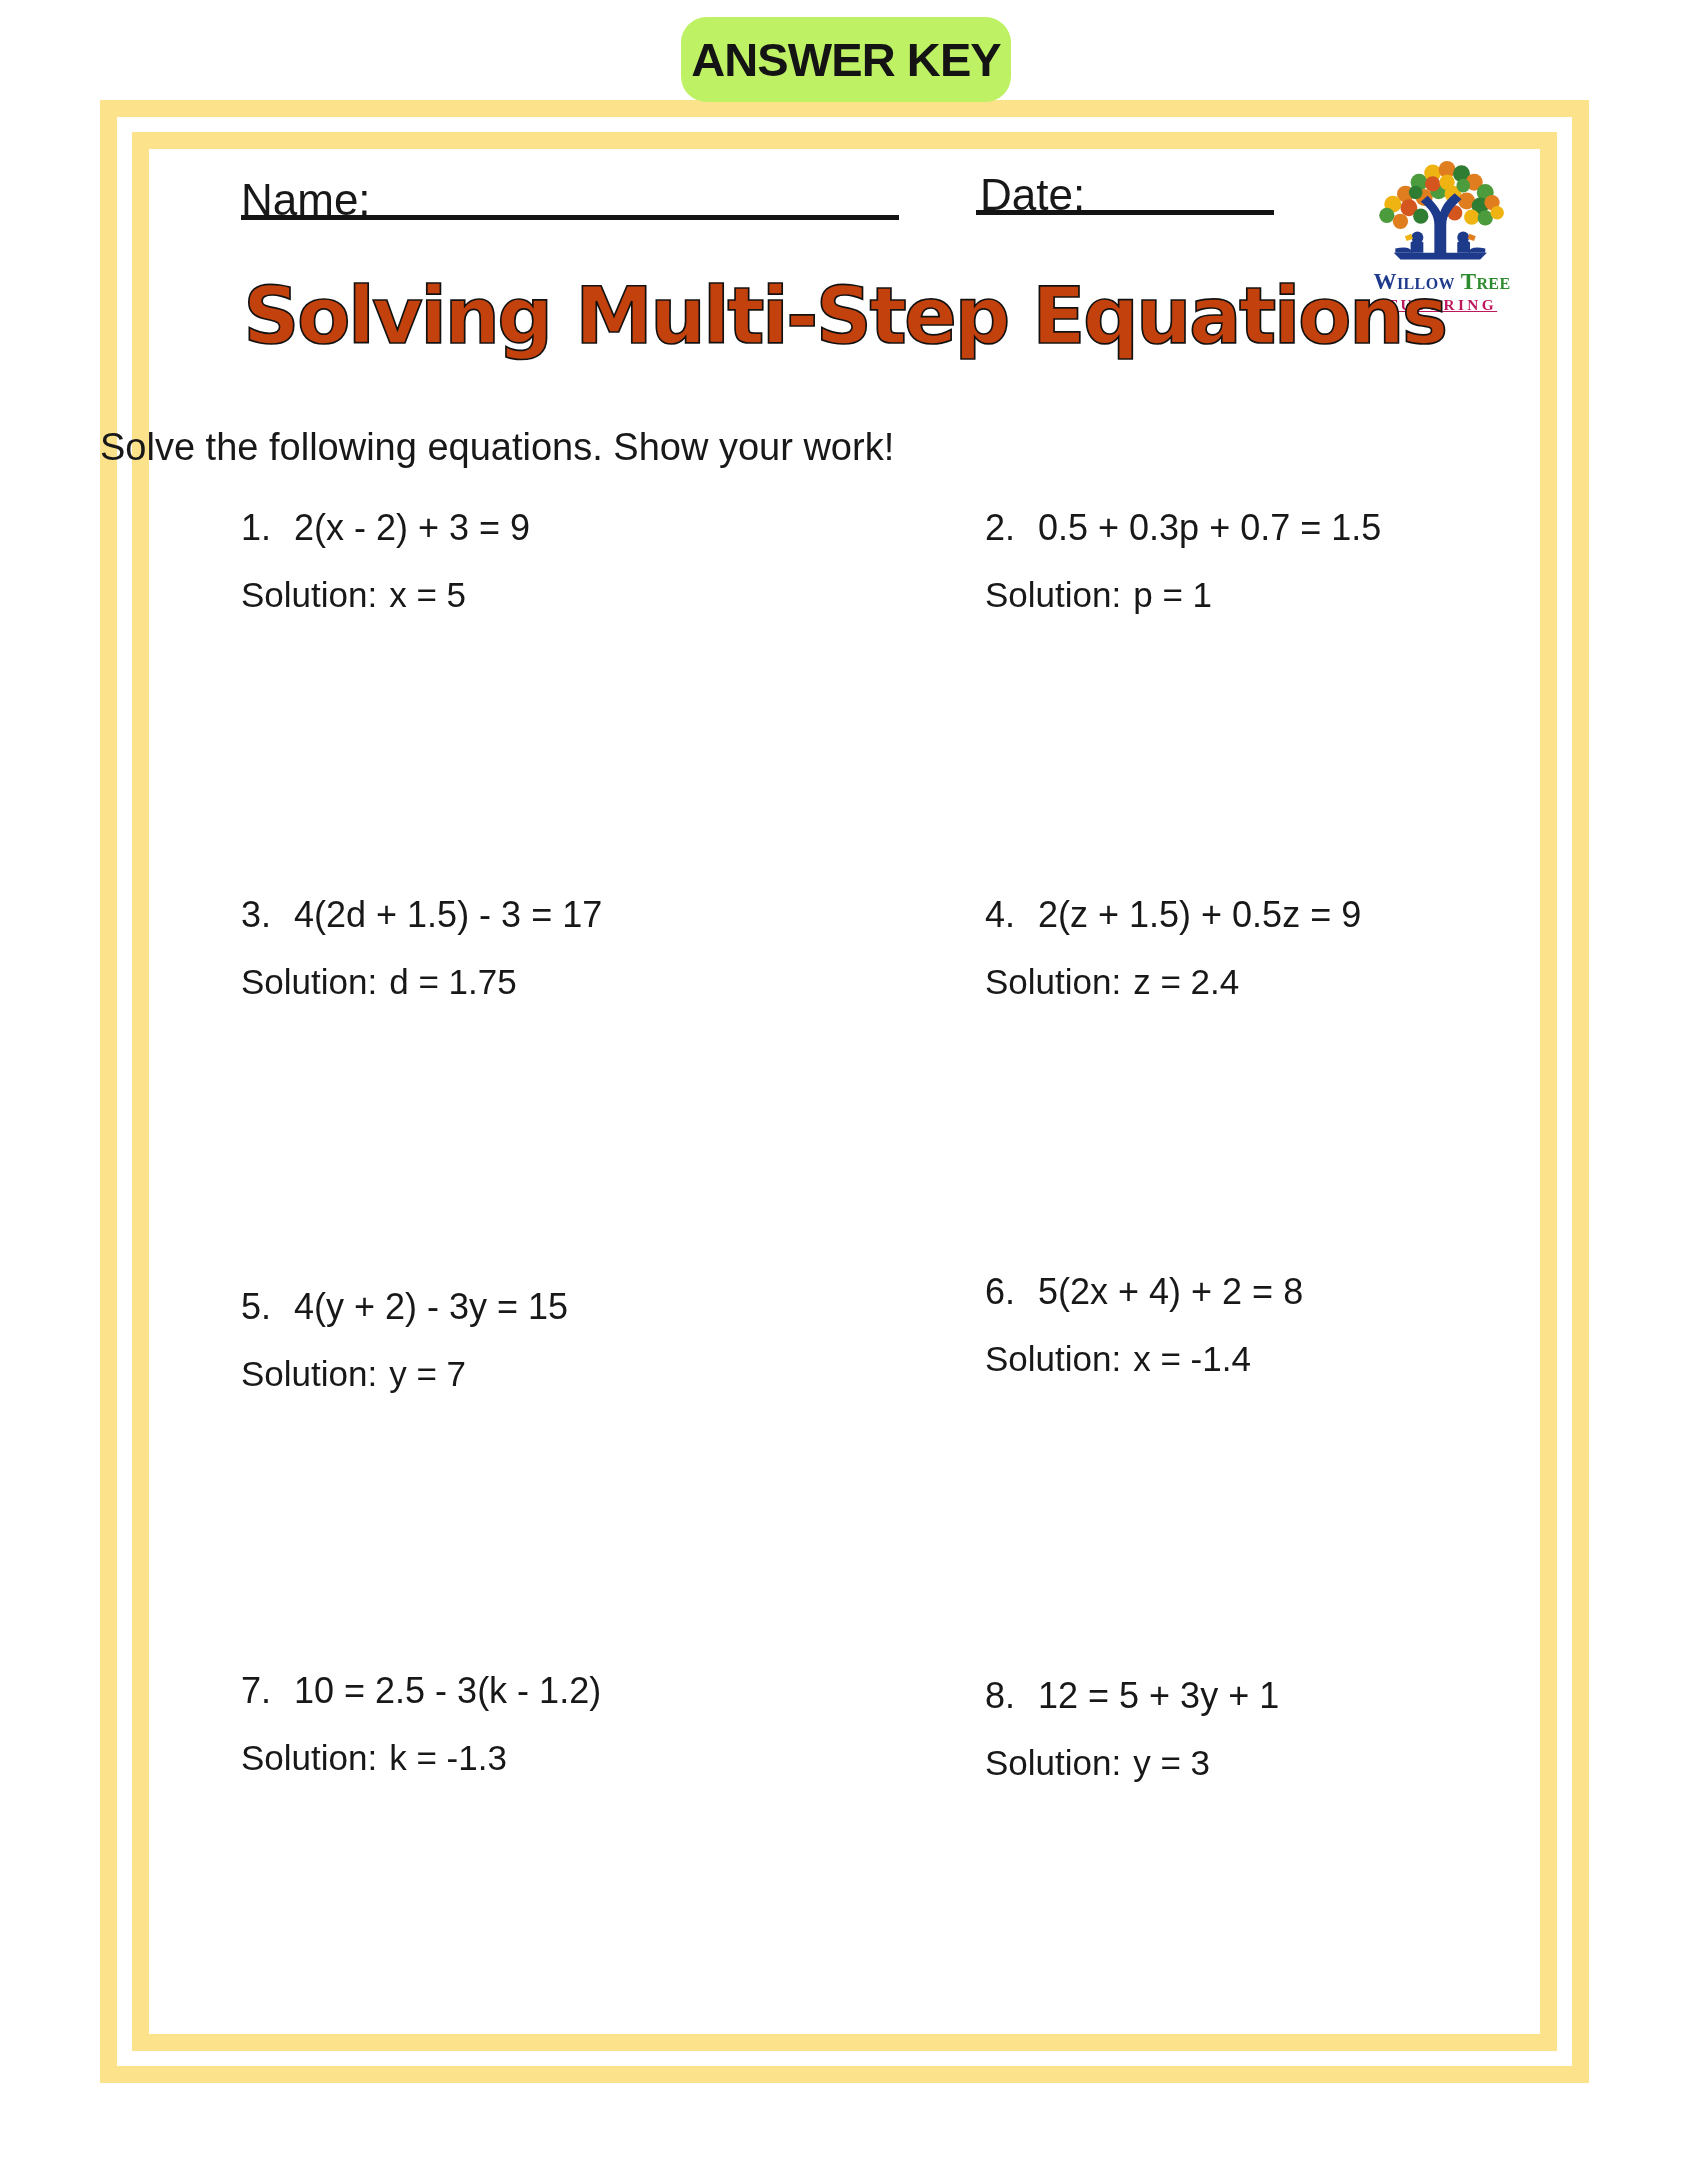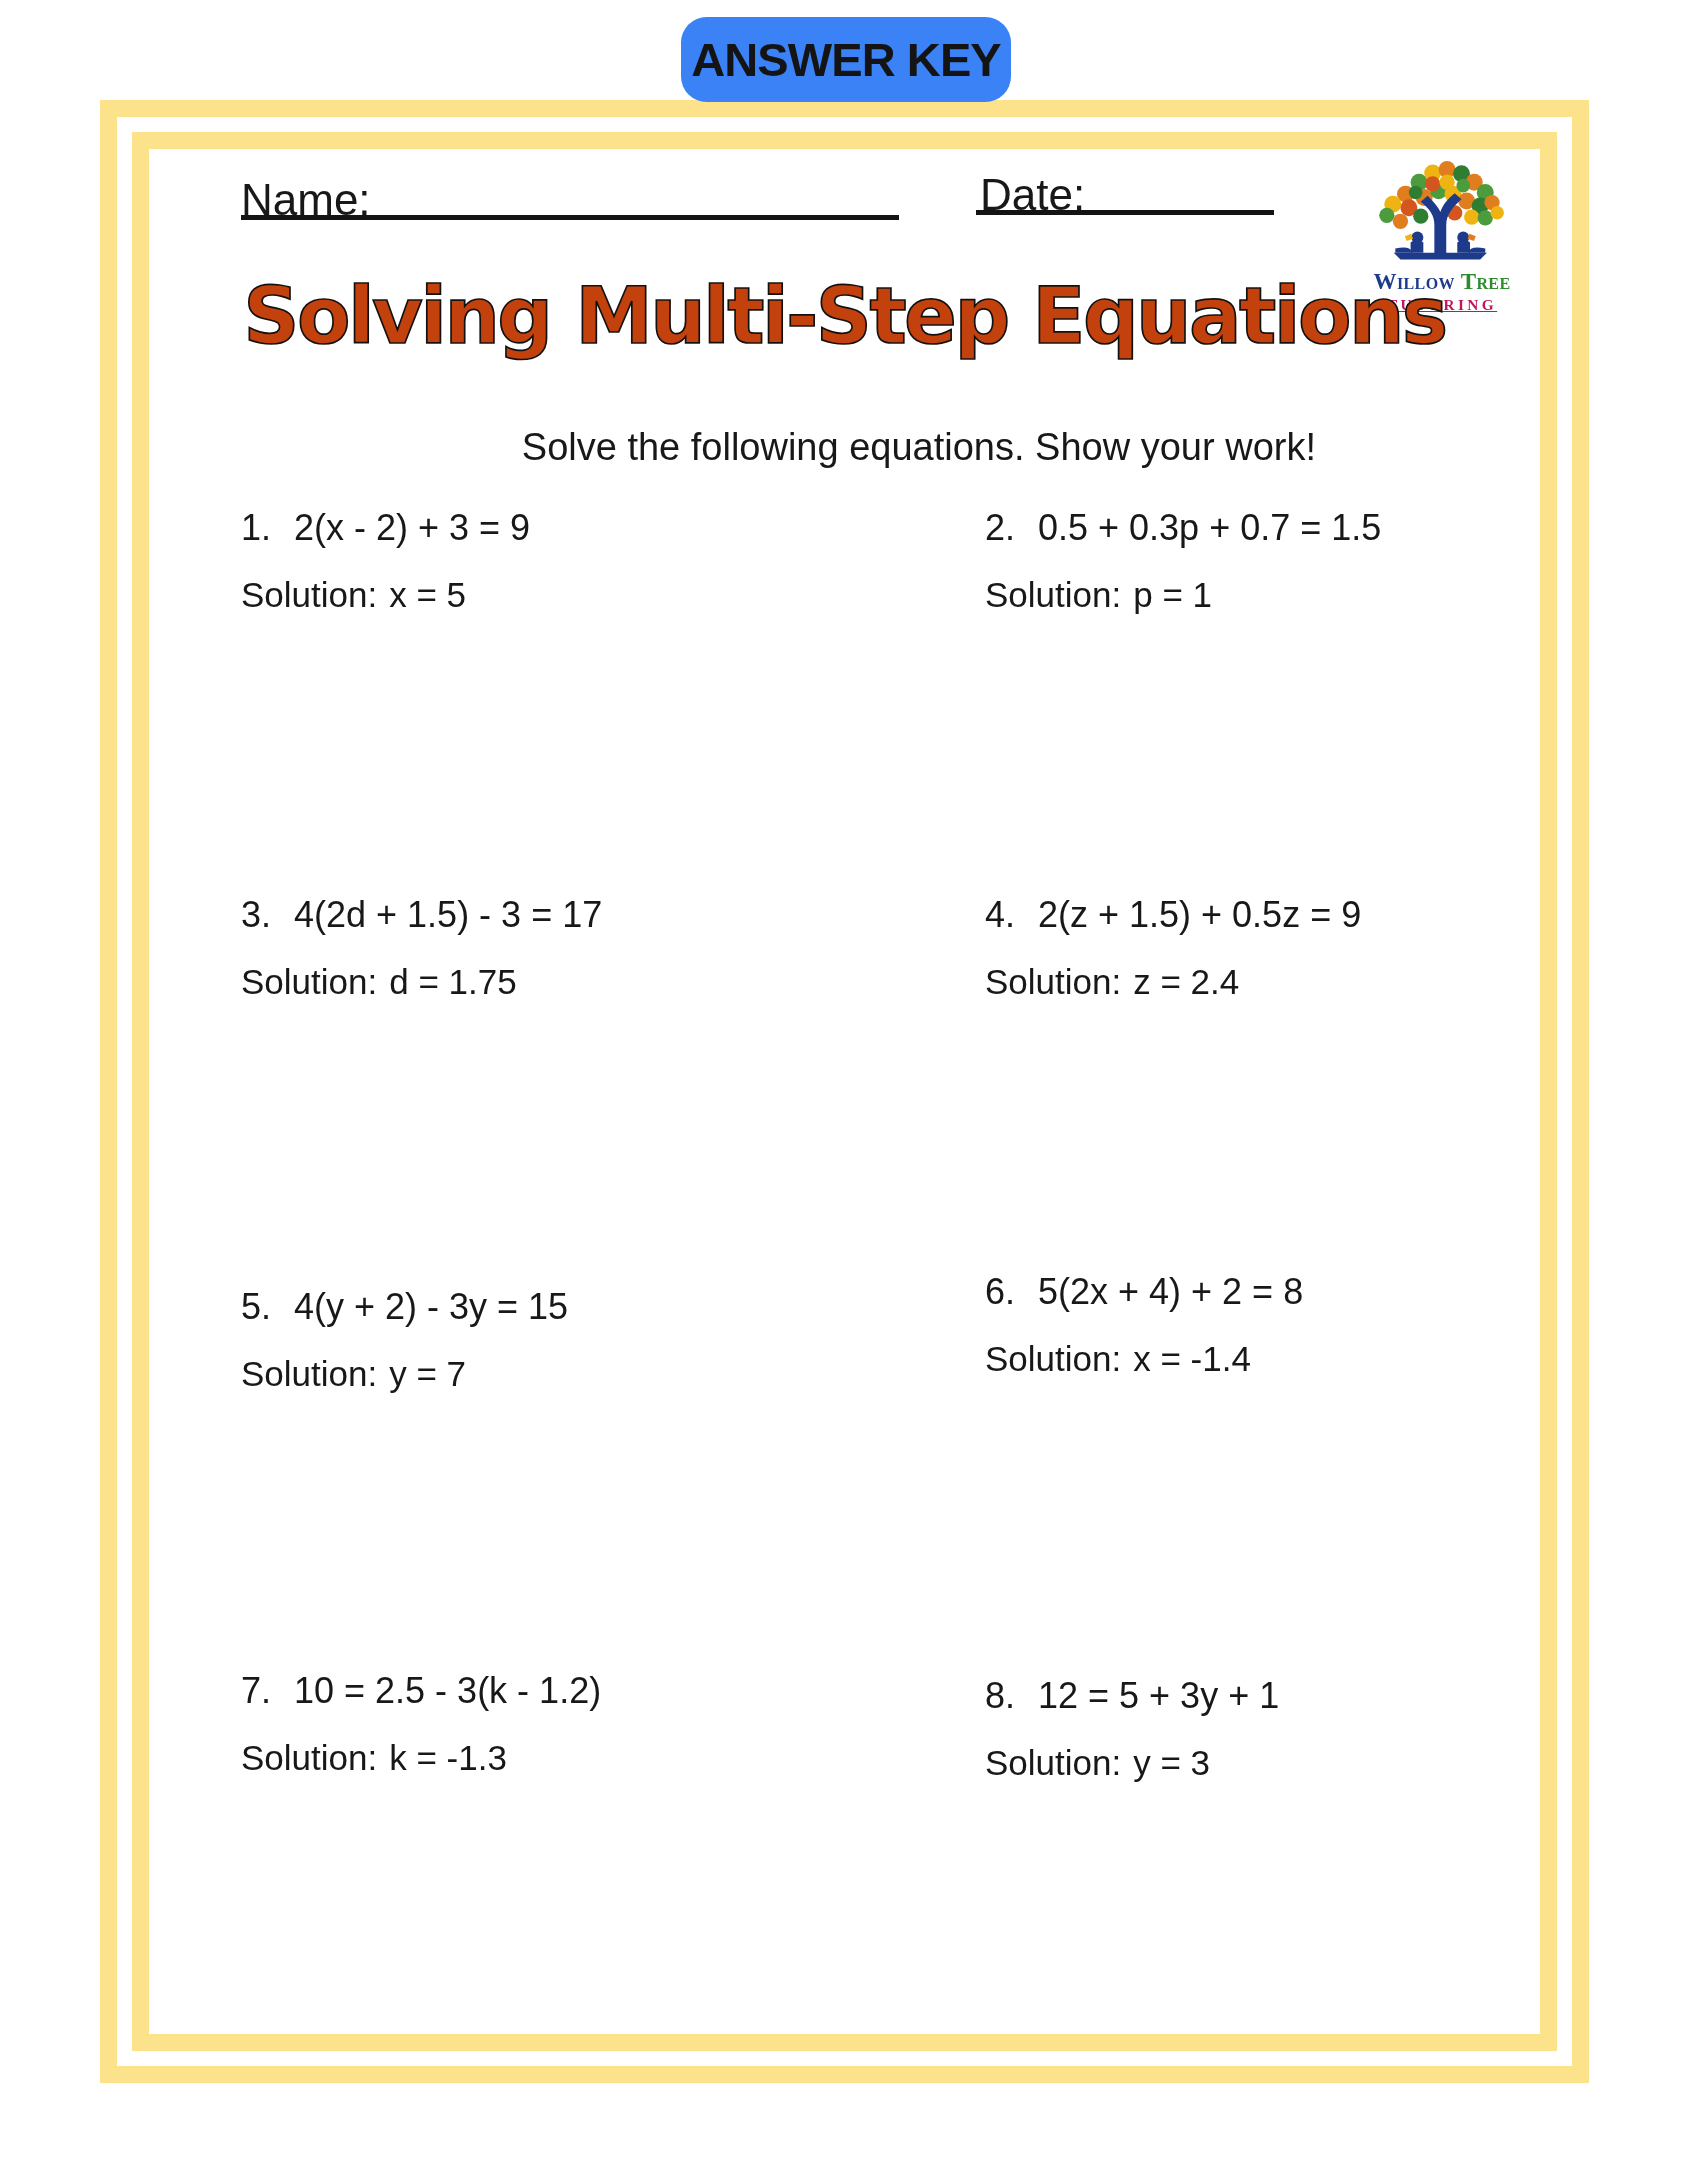--- a/index.html
+++ b/index.html
@@ -13,21 +13,21 @@
     overflow: hidden;
   }
 
   
   .badge {
     position: absolute;
     left: 681px;
     top: 17px;
     width: 330px;
     height: 85px;
-    background: #3b82f6;
+    background: #bef264;
     border-radius: 25.6px;
     z-index: 3;
     display: flex;
     align-items: center;
     justify-content: center;
     font-size: 47px;
     font-weight: 700;
     letter-spacing: -0.9px;
     color: #141414;
   }
@@ -74,21 +74,21 @@
     font-weight: 900;
     letter-spacing: -2.6px;
     color: #c2410c;
     -webkit-text-stroke: 1.7px #111;
   }
   .subtitle {
     position: absolute;
     left: 100px;
     top: 426px;
     width: 1216px;
-    text-align: right;
+    text-align: left;
     font-size: 38px;
     font-weight: 500;
   }
 
   
   .problem { position: absolute; }
   .eq-row { display: flex; align-items: baseline; font-size: 36px; white-space: nowrap; }
   .pnum { display: inline-block; min-width: 53px; }
   .sol-row { margin-top: 26px; font-size: 35px; white-space: nowrap; }
   .sol-label { margin-right: 12px; }

